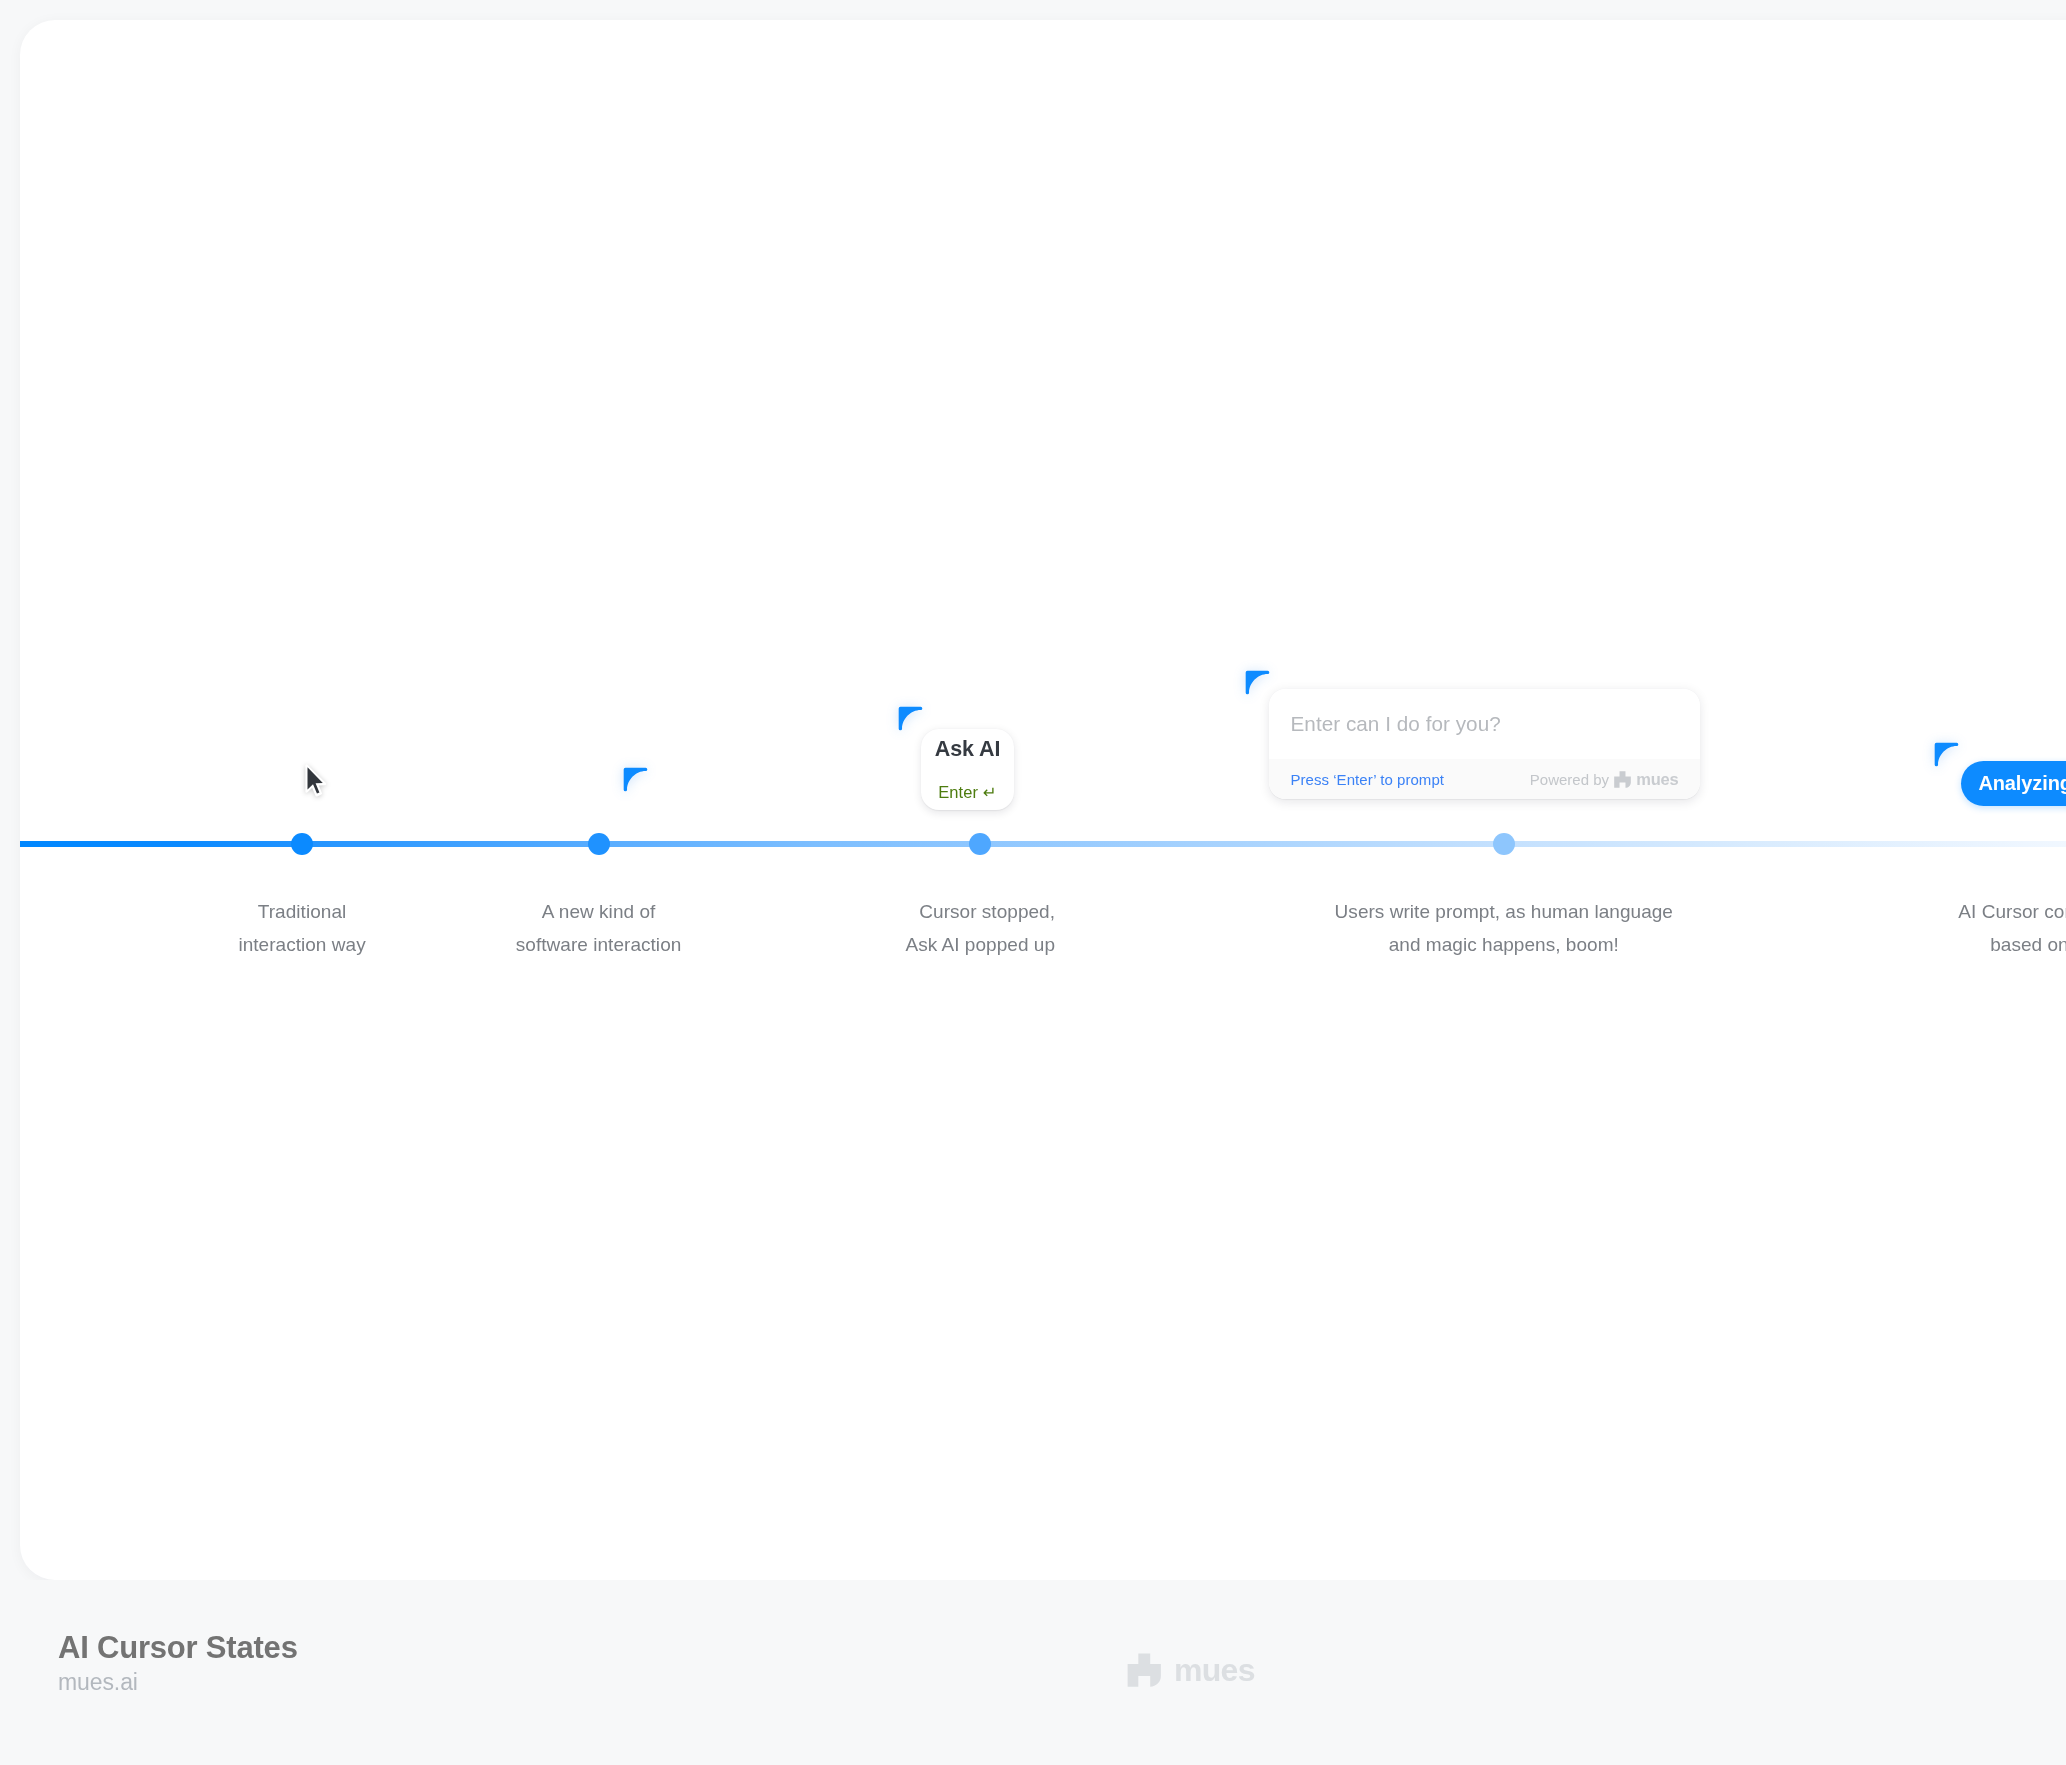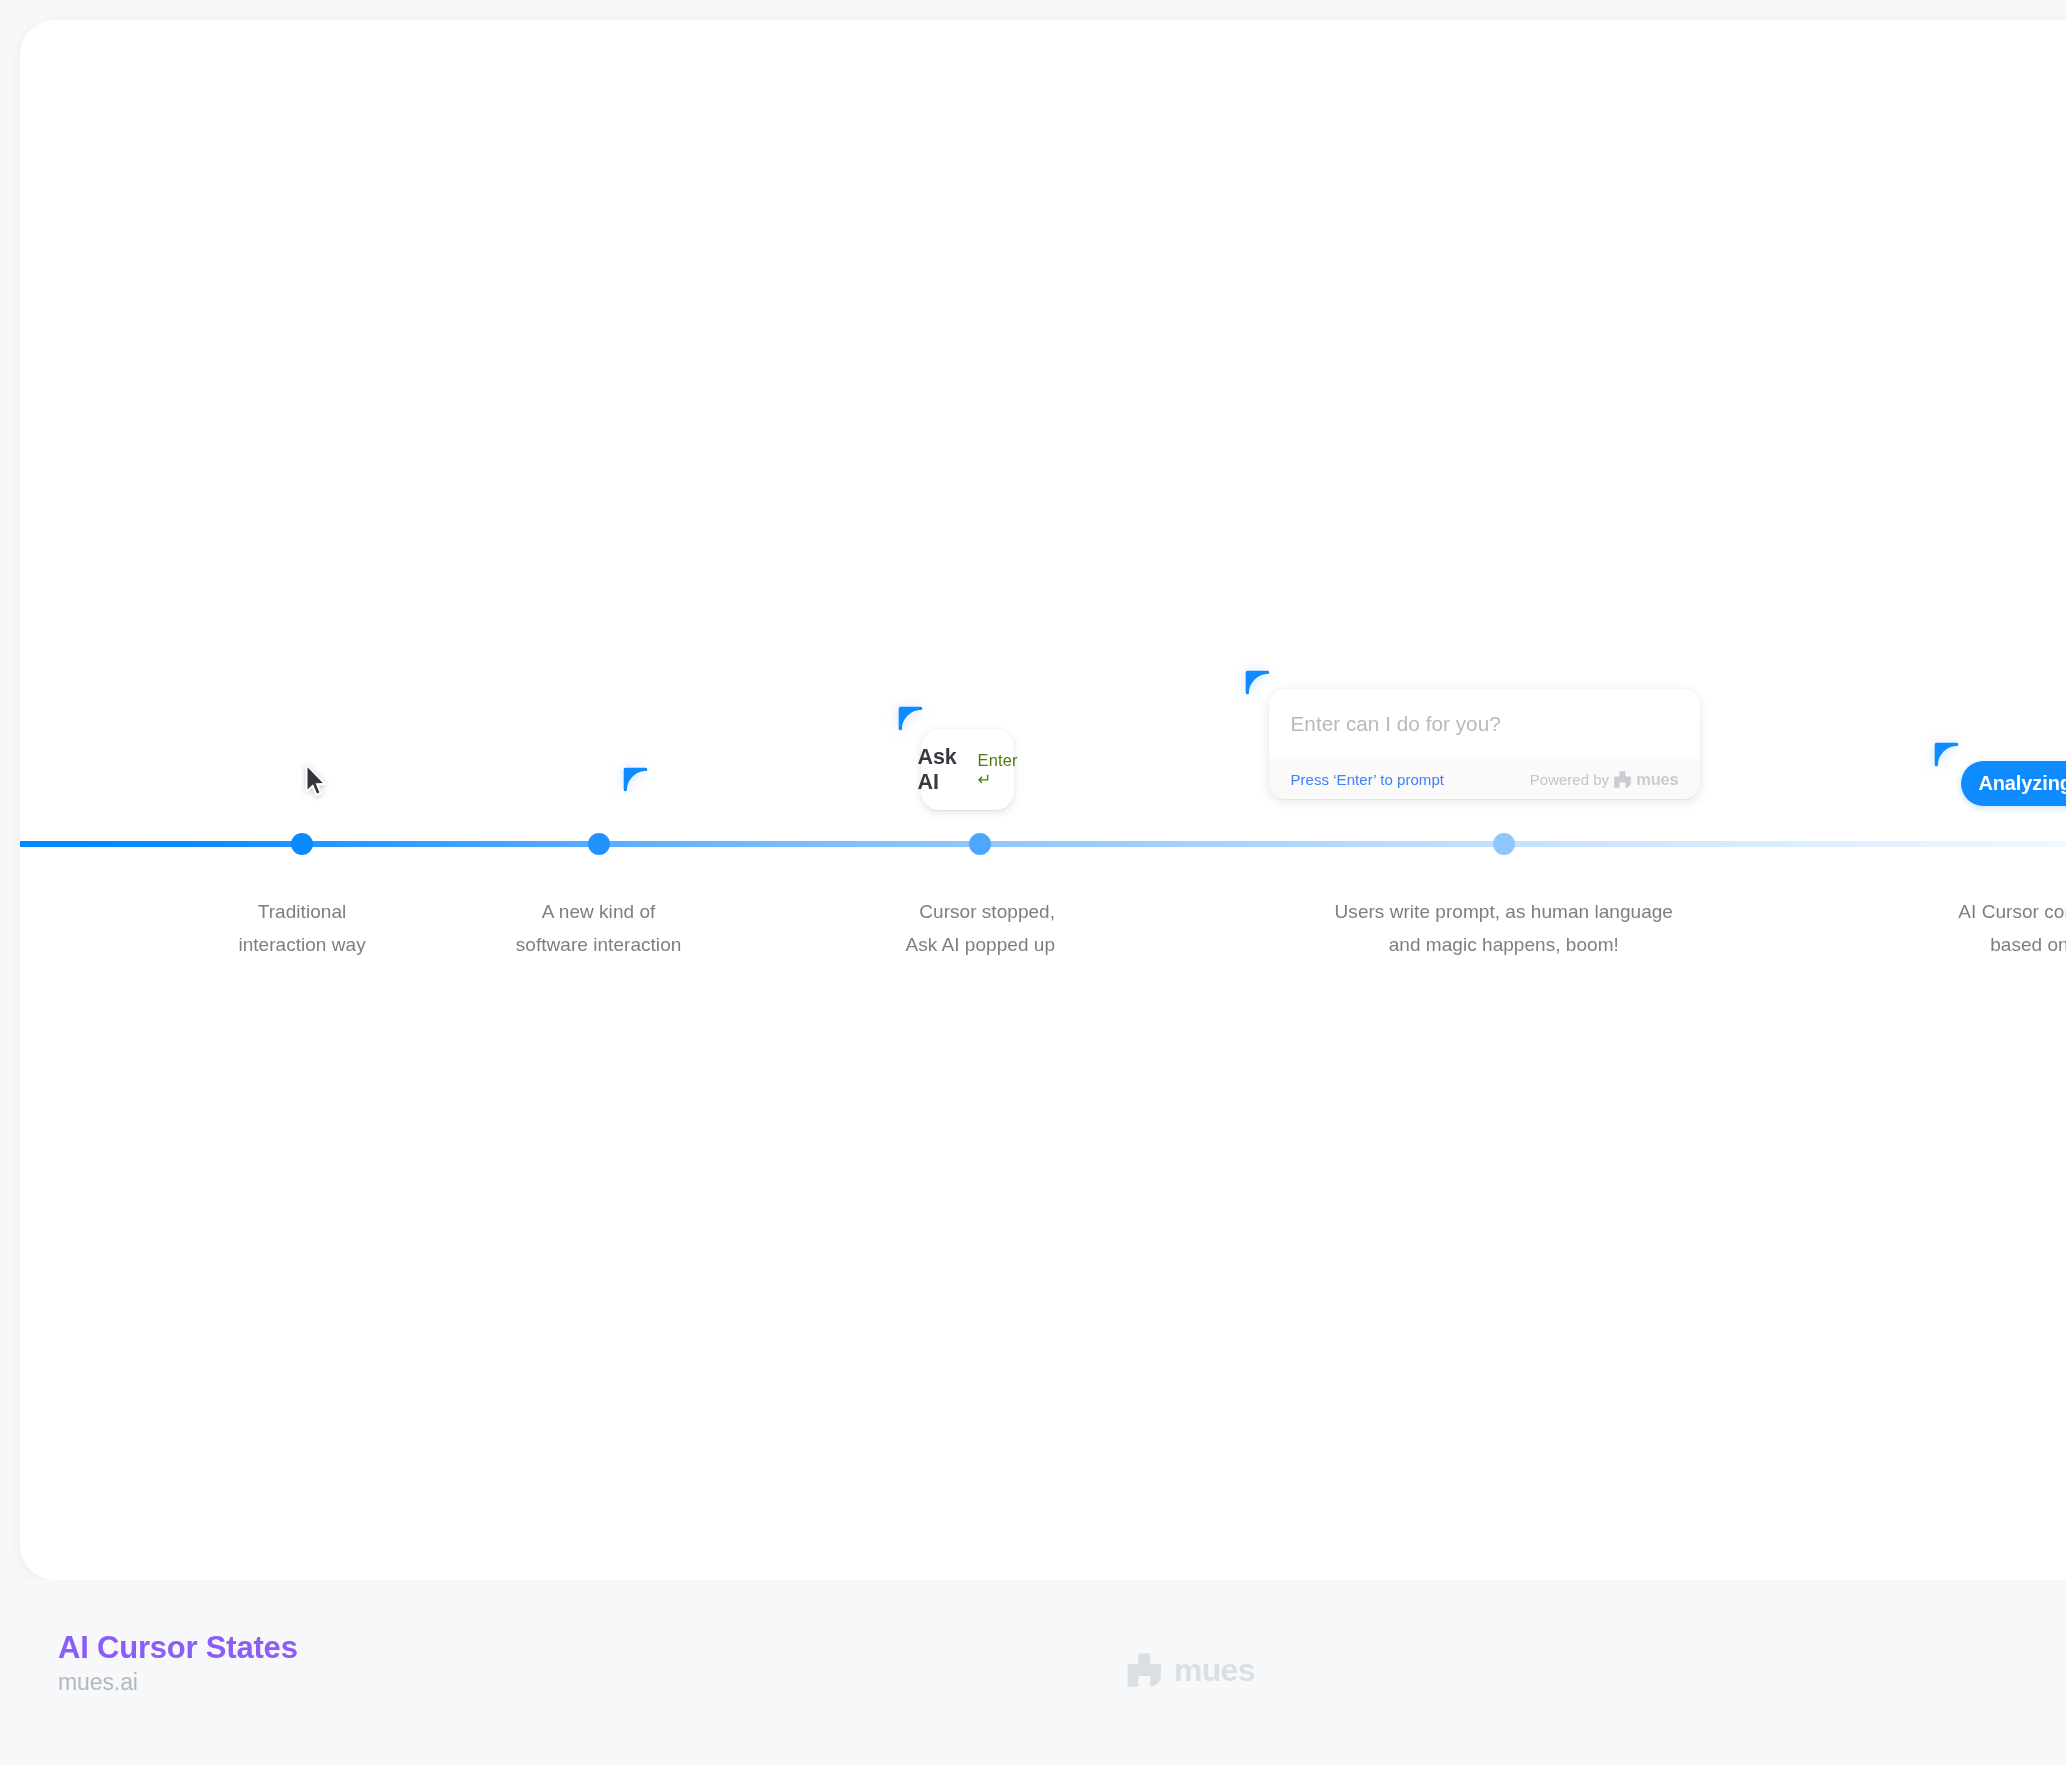--- a/index.html
+++ b/index.html
@@ -104,20 +104,21 @@
   #ask-ai-card {
     position: absolute;
     left: 901px;
     top: 709px;
     width: 93px;
     height: 81px;
     background: #ffffff;
     border-radius: 18px;
     box-shadow: 0 2.1px 9px rgba(16,24,40,0.10), 0 0.4px 1.2px rgba(16,24,40,0.06);
     display: flex;
+    flex-direction: column;
     align-items: center;
     justify-content: center;
     gap: 21px;
   }
   #ask-ai-title {
     font-size: 21.5px;
     font-weight: 700;
     color: #353a41;
     letter-spacing: -0.1px;
   }
@@ -215,21 +216,21 @@
     background: #f7f8f9;
   }
   #footer-left {
     position: absolute;
     left: 58px;
     top: 51px;
   }
   #footer-title {
     font-size: 31px;
     font-weight: 700;
-    color: #8b5cf6;
+    color: #737373;
     letter-spacing: -0.2px;
     line-height: 1.1;
   }
   #footer-subtitle {
     font-size: 23px;
     color: #b3b8be;
     margin-top: 4px;
     letter-spacing: -0.1px;
   }
   #footer-center {

